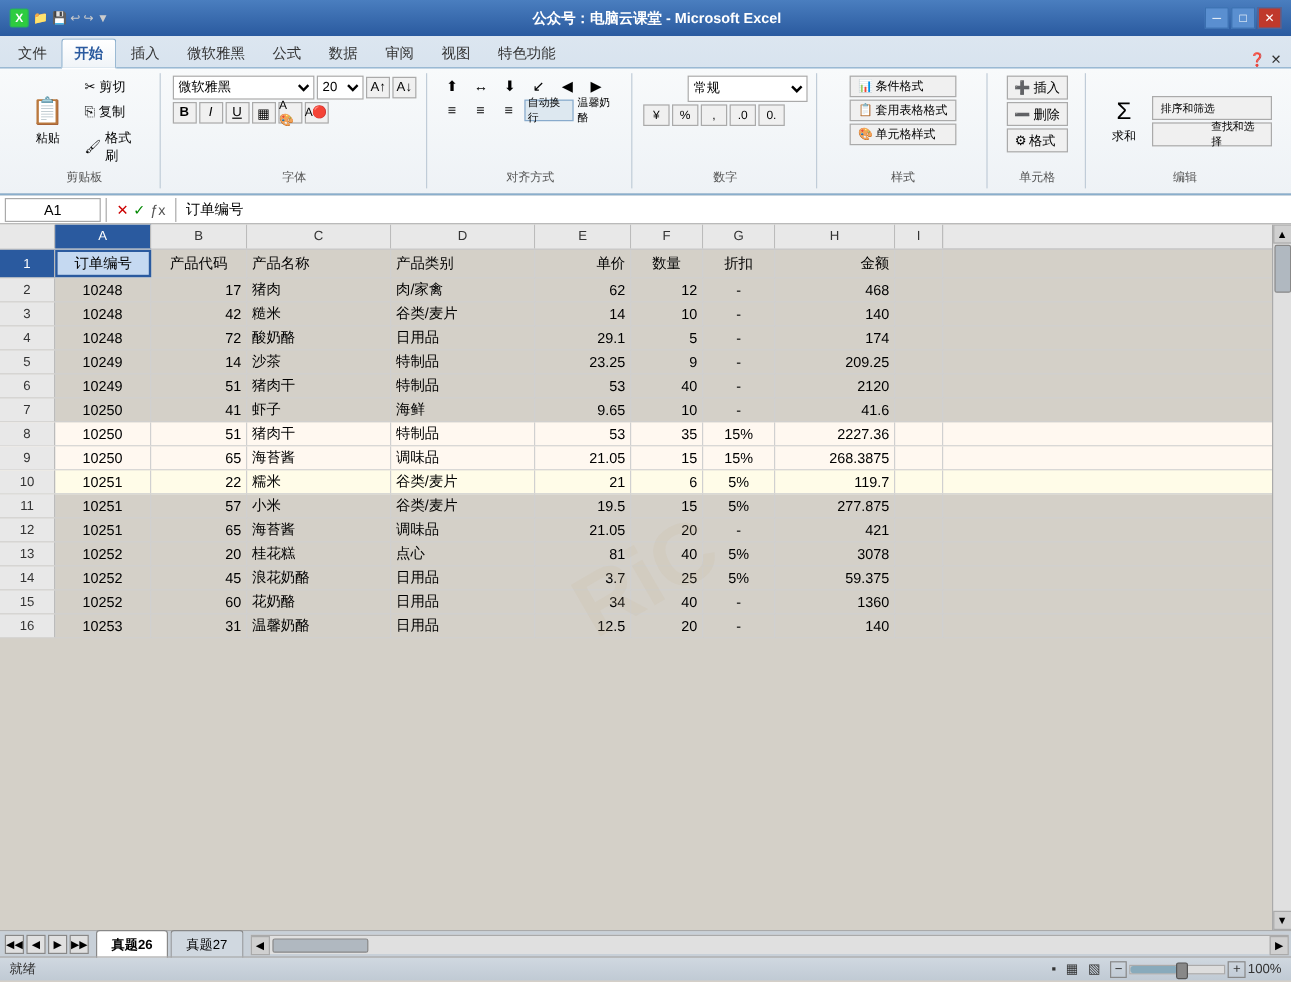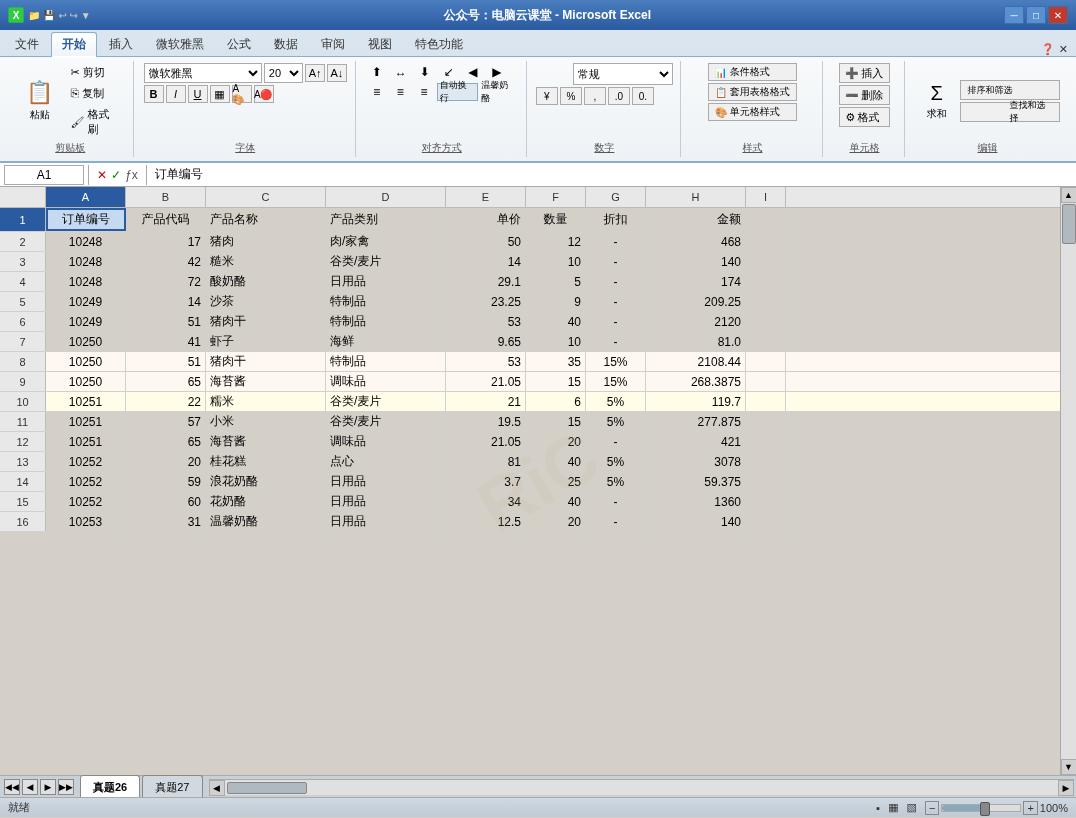--- a/index.html
+++ b/index.html
@@ -61,21 +61,21 @@
     }
     .ribbon-group {
       display: flex;
       flex-direction: column;
       align-items: center;
       border-right: 1px solid #c0ccd8;
       padding: 2px 8px;
       min-width: 60px;
     }
     .ribbon-group:last-child { border-right: none; }
-    .ribbon-group-label { font-size: 10px; color: #555; margin-top: auto; padding-top: 2px; text-decoration: underline; }
+    .ribbon-group-label { font-size: 10px; color: #555; margin-top: auto; padding-top: 2px; }
     .paste-btn { display: flex; flex-direction: column; align-items: center; justify-content: center; padding: 4px 8px; cursor: pointer; border: 1px solid transparent; border-radius: 2px; font-size: 10px; width: 48px; height: 58px; }
     .paste-icon { font-size: 22px; }
     .paste-label { font-size: 10px; margin-top: 2px; }
     .clipboard-small-btns { display: flex; flex-direction: column; gap: 2px; }
     .small-btn { display: flex; align-items: center; gap: 3px; padding: 1px 4px; cursor: pointer; border: 1px solid transparent; border-radius: 2px; font-size: 11px; }
 
     
     .formula-bar {
       display: flex;
       align-items: center;
@@ -450,21 +450,21 @@
           <div class="cell col-h cell-right">金额</div>
           <div class="cell col-i"></div>
         </div>
 
         <div class="grid-row">
           <div class="row-num">2</div>
           <div class="cell col-a cell-center">10248</div>
           <div class="cell col-b cell-right">17</div>
           <div class="cell col-c">猪肉</div>
           <div class="cell col-d">肉/家禽</div>
-          <div class="cell col-e cell-right">50</div>
+          <div class="cell col-e cell-right">62</div>
           <div class="cell col-f cell-right">12</div>
           <div class="cell col-g cell-center">-</div>
           <div class="cell col-h cell-right">468</div>
           <div class="cell col-i"></div>
         </div>
 
         <div class="grid-row">
           <div class="row-num">3</div>
           <div class="cell col-a cell-center">10248</div>
           <div class="cell col-b cell-right">42</div>
@@ -518,34 +518,34 @@
 
         <div class="grid-row">
           <div class="row-num">7</div>
           <div class="cell col-a cell-center">10250</div>
           <div class="cell col-b cell-right">41</div>
           <div class="cell col-c">虾子</div>
           <div class="cell col-d">海鲜</div>
           <div class="cell col-e cell-right">9.65</div>
           <div class="cell col-f cell-right">10</div>
           <div class="cell col-g cell-center">-</div>
-          <div class="cell col-h cell-right">81.0</div>
+          <div class="cell col-h cell-right">41.6</div>
           <div class="cell col-i"></div>
         </div>
 
         <div class="grid-row" style="background:#fff8f0;">
           <div class="row-num">8</div>
           <div class="cell col-a cell-center">10250</div>
           <div class="cell col-b cell-right">51</div>
           <div class="cell col-c">猪肉干</div>
           <div class="cell col-d">特制品</div>
           <div class="cell col-e cell-right">53</div>
           <div class="cell col-f cell-right">35</div>
           <div class="cell col-g cell-center">15%</div>
-          <div class="cell col-h cell-right">2108.44</div>
+          <div class="cell col-h cell-right">2227.36</div>
           <div class="cell col-i"></div>
         </div>
 
         <div class="grid-row" style="background:#fff8f0;">
           <div class="row-num">9</div>
           <div class="cell col-a cell-center">10250</div>
           <div class="cell col-b cell-right">65</div>
           <div class="cell col-c">海苔酱</div>
           <div class="cell col-d">调味品</div>
           <div class="cell col-e cell-right">21.05</div>
@@ -603,21 +603,21 @@
           <div class="cell col-e cell-right">81</div>
           <div class="cell col-f cell-right">40</div>
           <div class="cell col-g cell-center">5%</div>
           <div class="cell col-h cell-right">3078</div>
           <div class="cell col-i"></div>
         </div>
 
         <div class="grid-row">
           <div class="row-num">14</div>
           <div class="cell col-a cell-center">10252</div>
-          <div class="cell col-b cell-right">59</div>
+          <div class="cell col-b cell-right">45</div>
           <div class="cell col-c">浪花奶酪</div>
           <div class="cell col-d">日用品</div>
           <div class="cell col-e cell-right">3.7</div>
           <div class="cell col-f cell-right">25</div>
           <div class="cell col-g cell-center">5%</div>
           <div class="cell col-h cell-right">59.375</div>
           <div class="cell col-i"></div>
         </div>
 
         <div class="grid-row">

